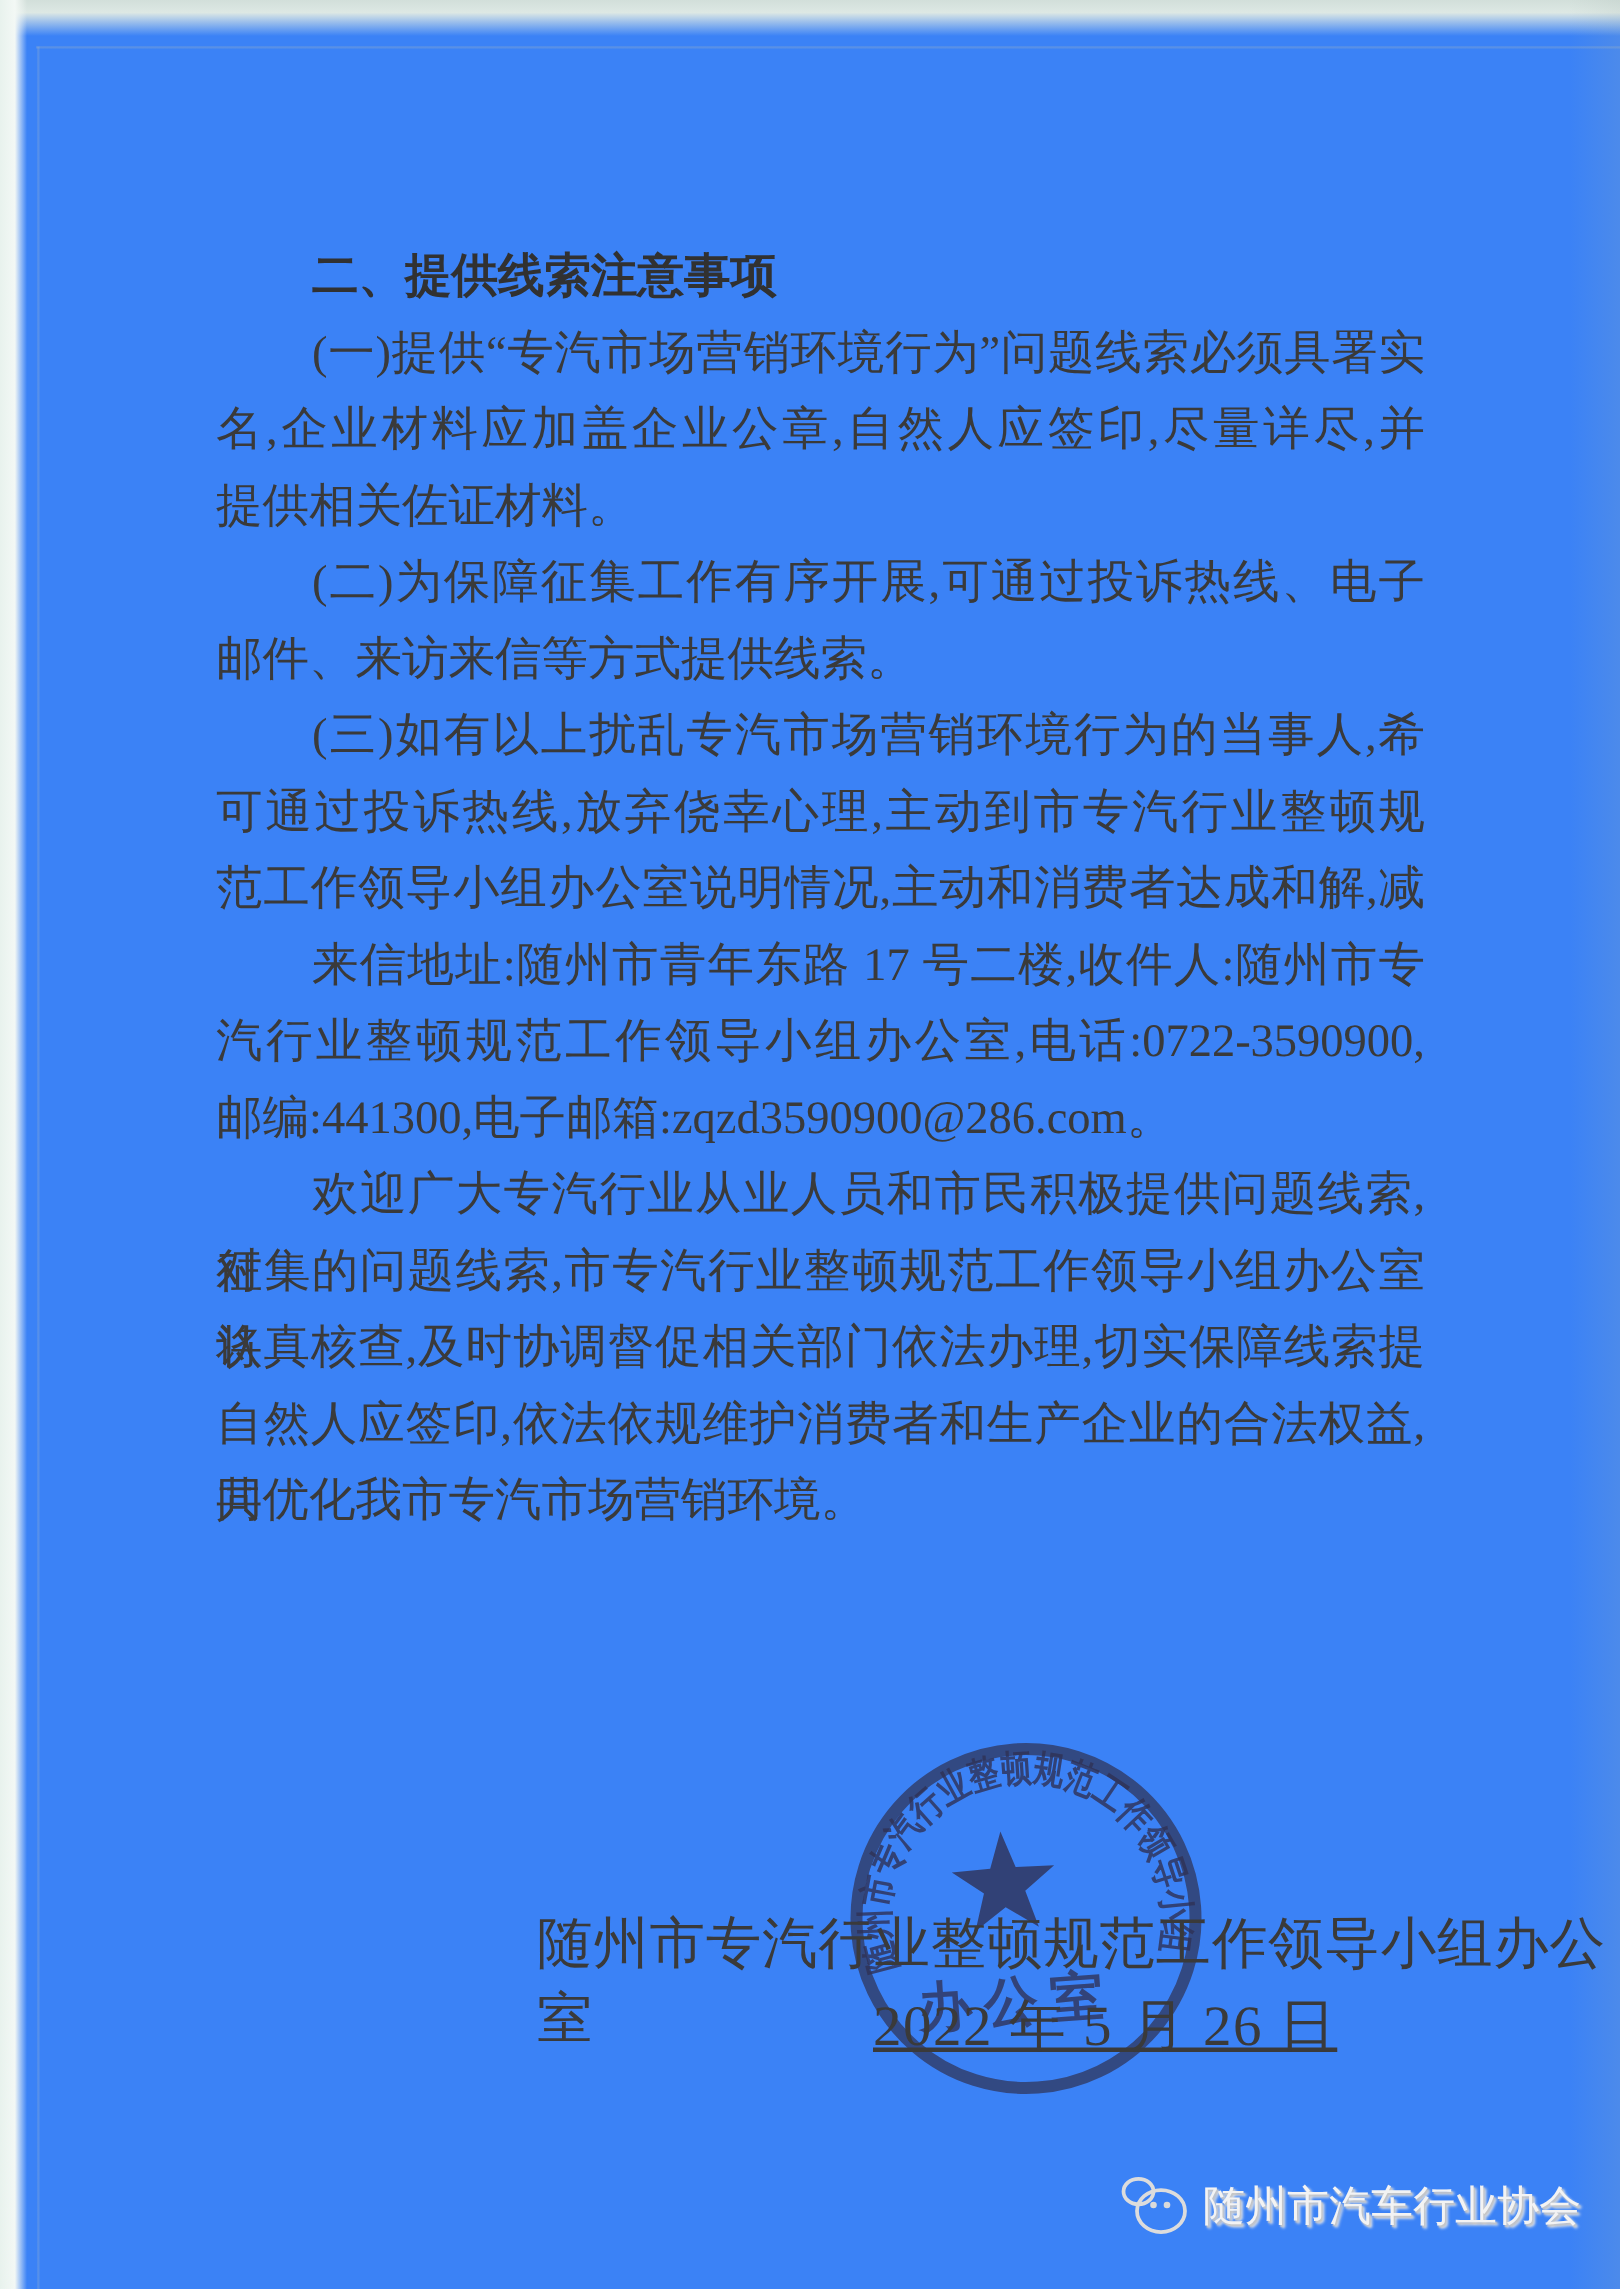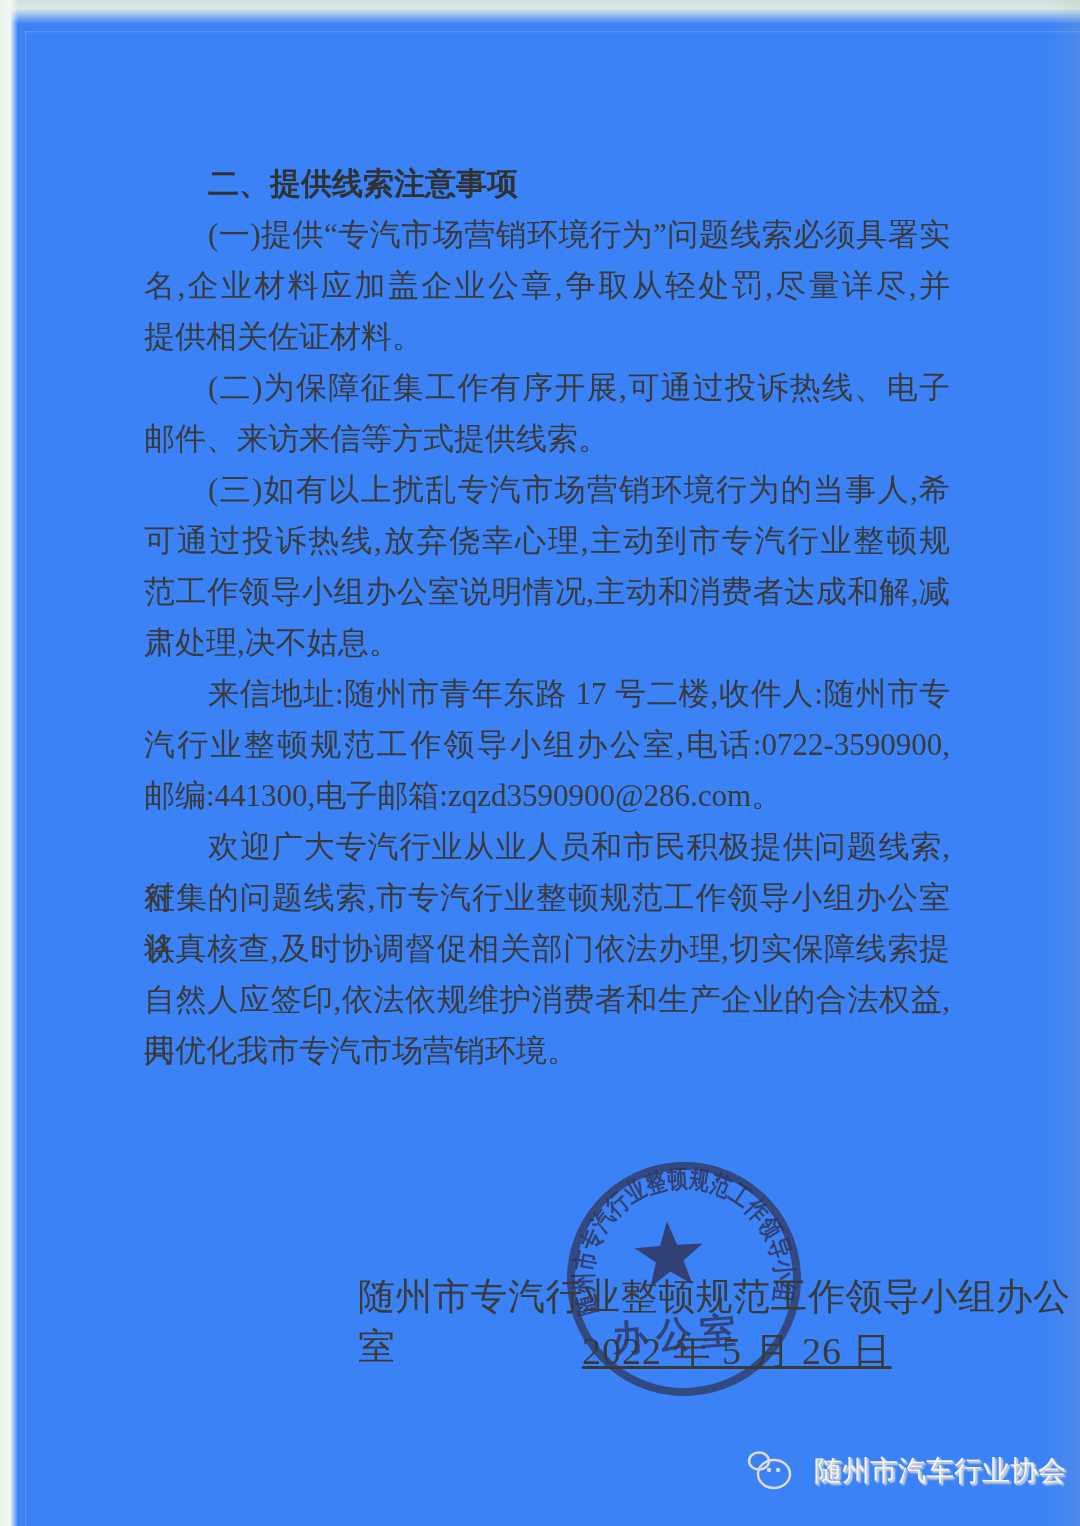--- a/index.html
+++ b/index.html
@@ -53,21 +53,21 @@
   }
   .seal .ring { fill:none; stroke:var(--seal-color); stroke-width:8; opacity:.72; }
   .seal .ring-text { fill:var(--seal-color); opacity:.8;
     font-family:"Liberation Serif","DejaVu Serif",serif; font-size:25px; font-weight:700; }
   .seal .star { fill:var(--seal-color); opacity:.8; }
   .seal .center-text { fill:var(--seal-color); opacity:.78;
     font-family:"Liberation Serif","DejaVu Serif",serif; font-size:36px; font-weight:700;
     letter-spacing:8px; text-anchor:middle; }
 
   
-  .watermark { position:absolute; left:746px; top:1448px; display:flex; align-items:center; gap:20px; }
+  .watermark { position:absolute; left:746px; top:1448px; display:flex; align-items:center; gap:8px; }
   .wm-logo { width:48px; height:46px; }
   .wm-logo .blob { fill:none; stroke:#dcdcdc; stroke-width:2.5; }
   .wm-logo .dot { fill:#dadada; }
   .wm-text {
     font-family:"Liberation Sans","DejaVu Sans",sans-serif;
     font-size:28px; letter-spacing:0; color:#f3f3f3;
     text-shadow:1px 1px 1px #c6c6c6, 2px 2px 2px #eaeaea;
     white-space:nowrap;
   }
 </style>
@@ -78,28 +78,27 @@
 
   <div class="edge-top"></div>
   <div class="edge-left"></div>
   <div class="edge-right"></div>
   <div class="fold-h"></div>
   <div class="fold-v"></div>
 
   <div class="doc-body">
       <div class="line heading indent end">二、提供线索注意事项</div>
       <div class="line indent">(一)提供“专汽市场营销环境行为”问题线索必须具署实</div>
-      <div class="line">名,企业材料应加盖企业公章,争取从轻处罚,尽量详尽,并</div>
+      <div class="line">名,企业材料应加盖企业公章,自然人应签印,尽量详尽,并</div>
       <div class="line end">提供相关佐证材料。</div>
       <div class="line indent">(二)为保障征集工作有序开展,可通过投诉热线、电子</div>
       <div class="line end">邮件、来访来信等方式提供线索。</div>
       <div class="line indent">(三)如有以上扰乱专汽市场营销环境行为的当事人,希</div>
       <div class="line">可通过投诉热线,放弃侥幸心理,主动到市专汽行业整顿规</div>
       <div class="line">范工作领导小组办公室说明情况,主动和消费者达成和解,减</div>
-      <div class="line end">肃处理,决不姑息。</div>
       <div class="line indent">来信地址:随州市青年东路 17 号二楼,收件人:随州市专</div>
       <div class="line">汽行业整顿规范工作领导小组办公室,电话:0722-3590900,</div>
       <div class="line end">邮编:441300,电子邮箱:zqzd3590900@286.com。</div>
       <div class="line indent">欢迎广大专汽行业从业人员和市民积极提供问题线索,对</div>
       <div class="line">征集的问题线索,市专汽行业整顿规范工作领导小组办公室将</div>
       <div class="line">认真核查,及时协调督促相关部门依法办理,切实保障线索提</div>
       <div class="line">自然人应签印,依法依规维护消费者和生产企业的合法权益,共</div>
       <div class="line end">同优化我市专汽市场营销环境。</div>
     </div>
 

